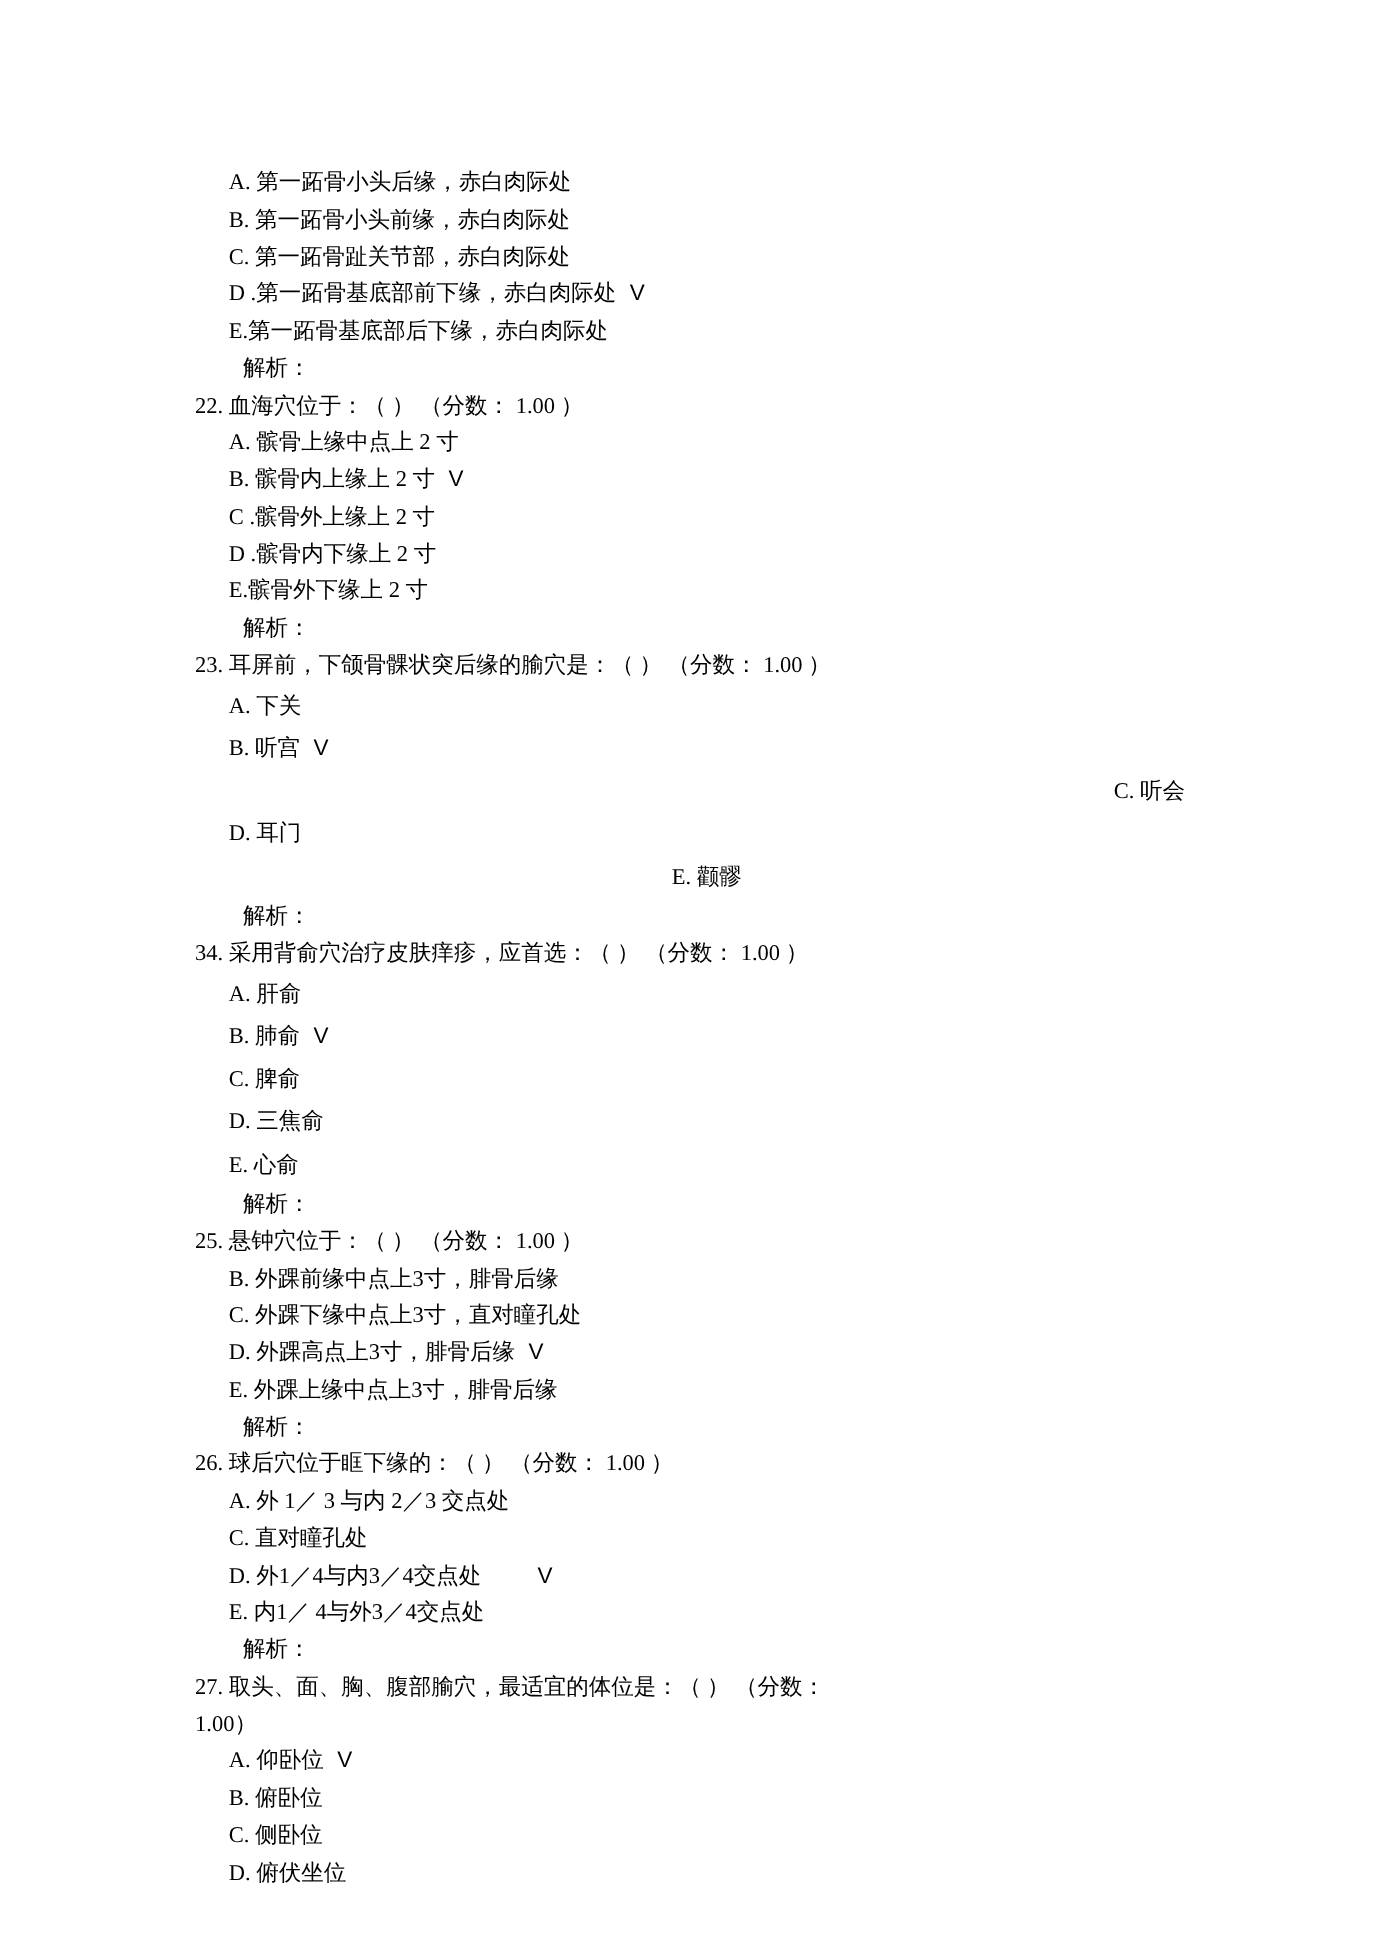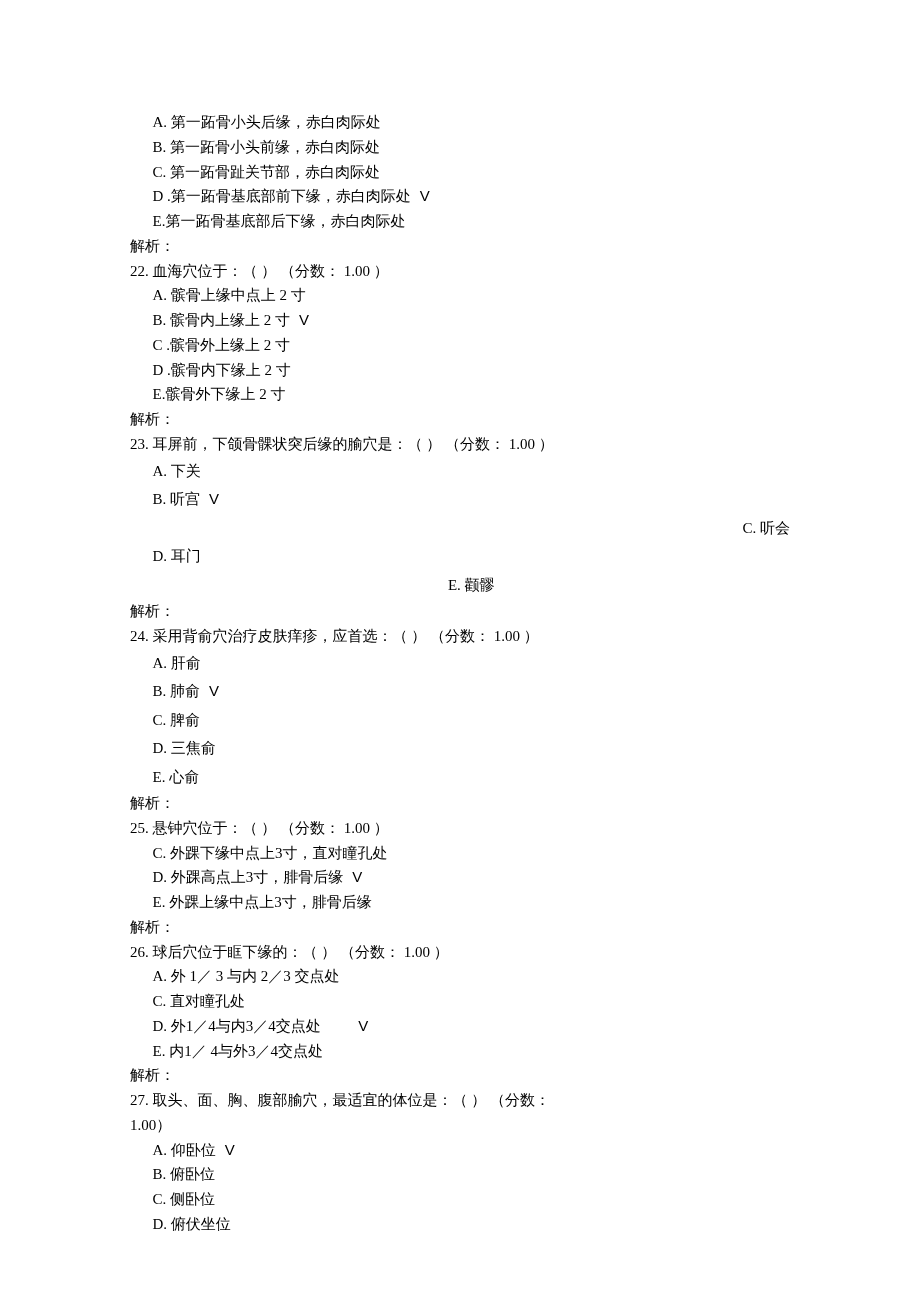--- a/index.html
+++ b/index.html
@@ -15,20 +15,21 @@
     width: 920px;
     min-height: 1303px;
     padding: 110px 130px 50px 130px;
     box-sizing: border-box;
   }
   .option {
     padding-left: 1.5em;
   }
   .analysis {
     padding-left: 0;
+    margin-left: 32px;
   }
   .stem {
     padding-left: 0;
   }
   .check {
     font-family: "Arial", sans-serif;
     display: inline-block;
     margin-left: 1em;
   }
 </style>
@@ -49,28 +50,29 @@
     <div class="option">D .髌骨内下缘上 2 寸</div>
     <div class="option">E.髌骨外下缘上 2 寸</div>
     <div class="analysis">解析：</div>
     <div class="stem">23.  耳屏前，下颌骨髁状突后缘的腧穴是：（  ） （分数： 1.00 ）</div>
     <div class="option" style="line-height: 1.9;">A.  下关</div>
     <div class="option" style="line-height: 1.9;">B.  听宫<span class="check" style="margin-left: 0.6em;">V</span></div>
     <div class="option" style="line-height: 1.9; text-align: right;">C.  听会</div>
     <div class="option" style="line-height: 1.9;">D.  耳门</div>
     <div class="option" style="line-height: 1.9; text-align: center;">E.  颧髎</div>
     <div class="analysis">解析：</div>
-    <div class="stem">24.  采用背俞穴治疗皮肤痒疹，应首选：（  ） （分数： 1.00 ）</div>
+    <div class="stem">34.  采用背俞穴治疗皮肤痒疹，应首选：（  ） （分数： 1.00 ）</div>
     <div class="option" style="line-height: 1.9;">A.  肝俞</div>
     <div class="option" style="line-height: 1.9;">B.  肺俞<span class="check" style="margin-left: 0.6em;">V</span></div>
     <div class="option" style="line-height: 1.9;">C.  脾俞</div>
     <div class="option" style="line-height: 1.9;">D.  三焦俞</div>
     <div class="option" style="line-height: 1.9;">E.  心俞</div>
     <div class="analysis">解析：</div>
     <div class="stem">25.  悬钟穴位于：（  ） （分数： 1.00 ）</div>
+    <div class="option">B.  外踝前缘中点上3寸，腓骨后缘</div>
     <div class="option">C.  外踝下缘中点上3寸，直对瞳孔处</div>
     <div class="option">D.  外踝高点上3寸，腓骨后缘<span class="check" style="margin-left: 0.6em;">V</span></div>
     <div class="option">E.  外踝上缘中点上3寸，腓骨后缘</div>
     <div class="analysis">解析：</div>
     <div class="stem">26.  球后穴位于眶下缘的：（  ） （分数： 1.00 ）</div>
     <div class="option">A.  外 1／ 3 与内 2／3 交点处</div>
     <div class="option">C.  直对瞳孔处</div>
     <div class="option">D.  外1／4与内3／4交点处<span class="check" style="margin-left: 2.5em;">V</span></div>
     <div class="option">E.  内1／ 4与外3／4交点处</div>
     <div class="analysis">解析：</div>

